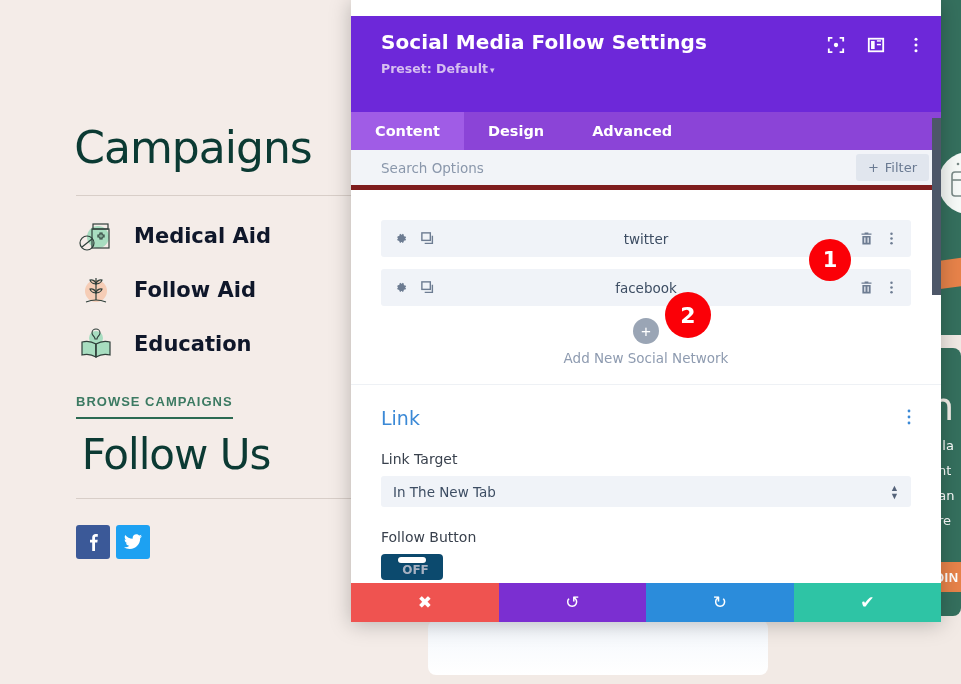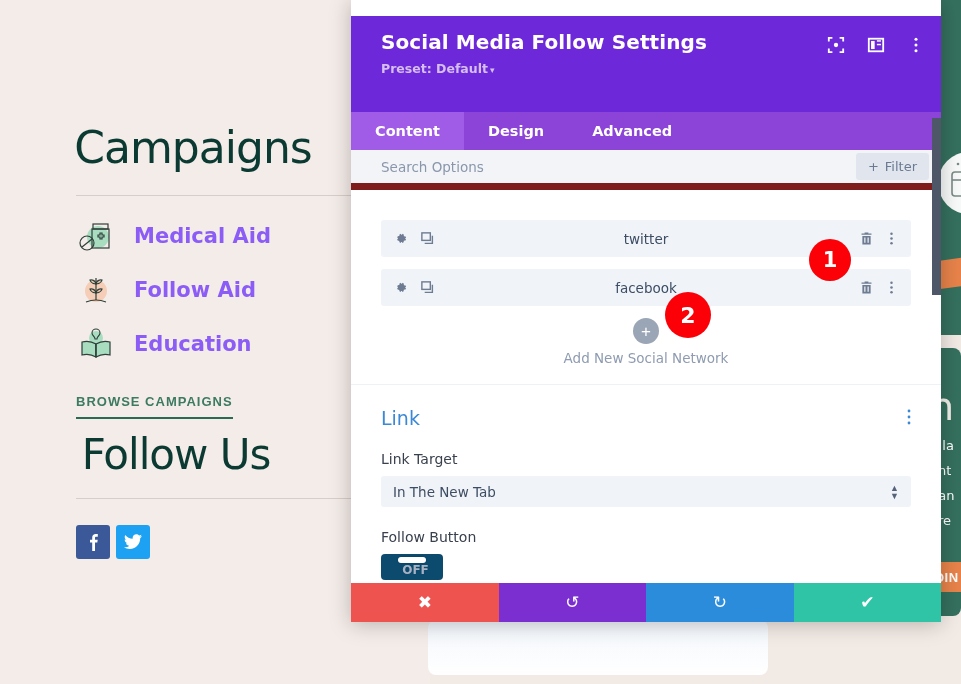--- a/index.html
+++ b/index.html
@@ -65,21 +65,21 @@
   #camp-2 { top: 324px; }
 
   .camp-icon {
     width: 40px; height: 40px;
     position: relative;
     flex: 0 0 40px;
   }
   .camp-label {
     font-size: 21px;
     font-weight: bold;
-    color: #8b5cf6;
+    color: #0f172a;
     font-family: "DejaVu Sans", sans-serif;
     white-space: nowrap;
   }
 
   #browse-link {
     position: absolute;
     left: 76px; top: 394px;
     font-size: 13px;
     font-weight: bold;
     letter-spacing: 1px;
@@ -232,21 +232,21 @@
     color: #ffffff;
     font-size: 14.5px;
     font-weight: bold;
     font-family: "DejaVu Sans", sans-serif;
     cursor: pointer;
   }
   .tab.active { background: #a05ce6; }
 
   #search-bar {
     background: #f2f4f8;
-    border-bottom: 7px solid #7f1d1d;
+    border-bottom: 5px solid #7f1d1d;
     display: flex;
     align-items: center;
     padding: 0 12px 0 30px;
     height: 40px;
     flex: 0 0 auto;
     position: relative;
   }
   #search-input {
     flex: 1;
     border: none;

